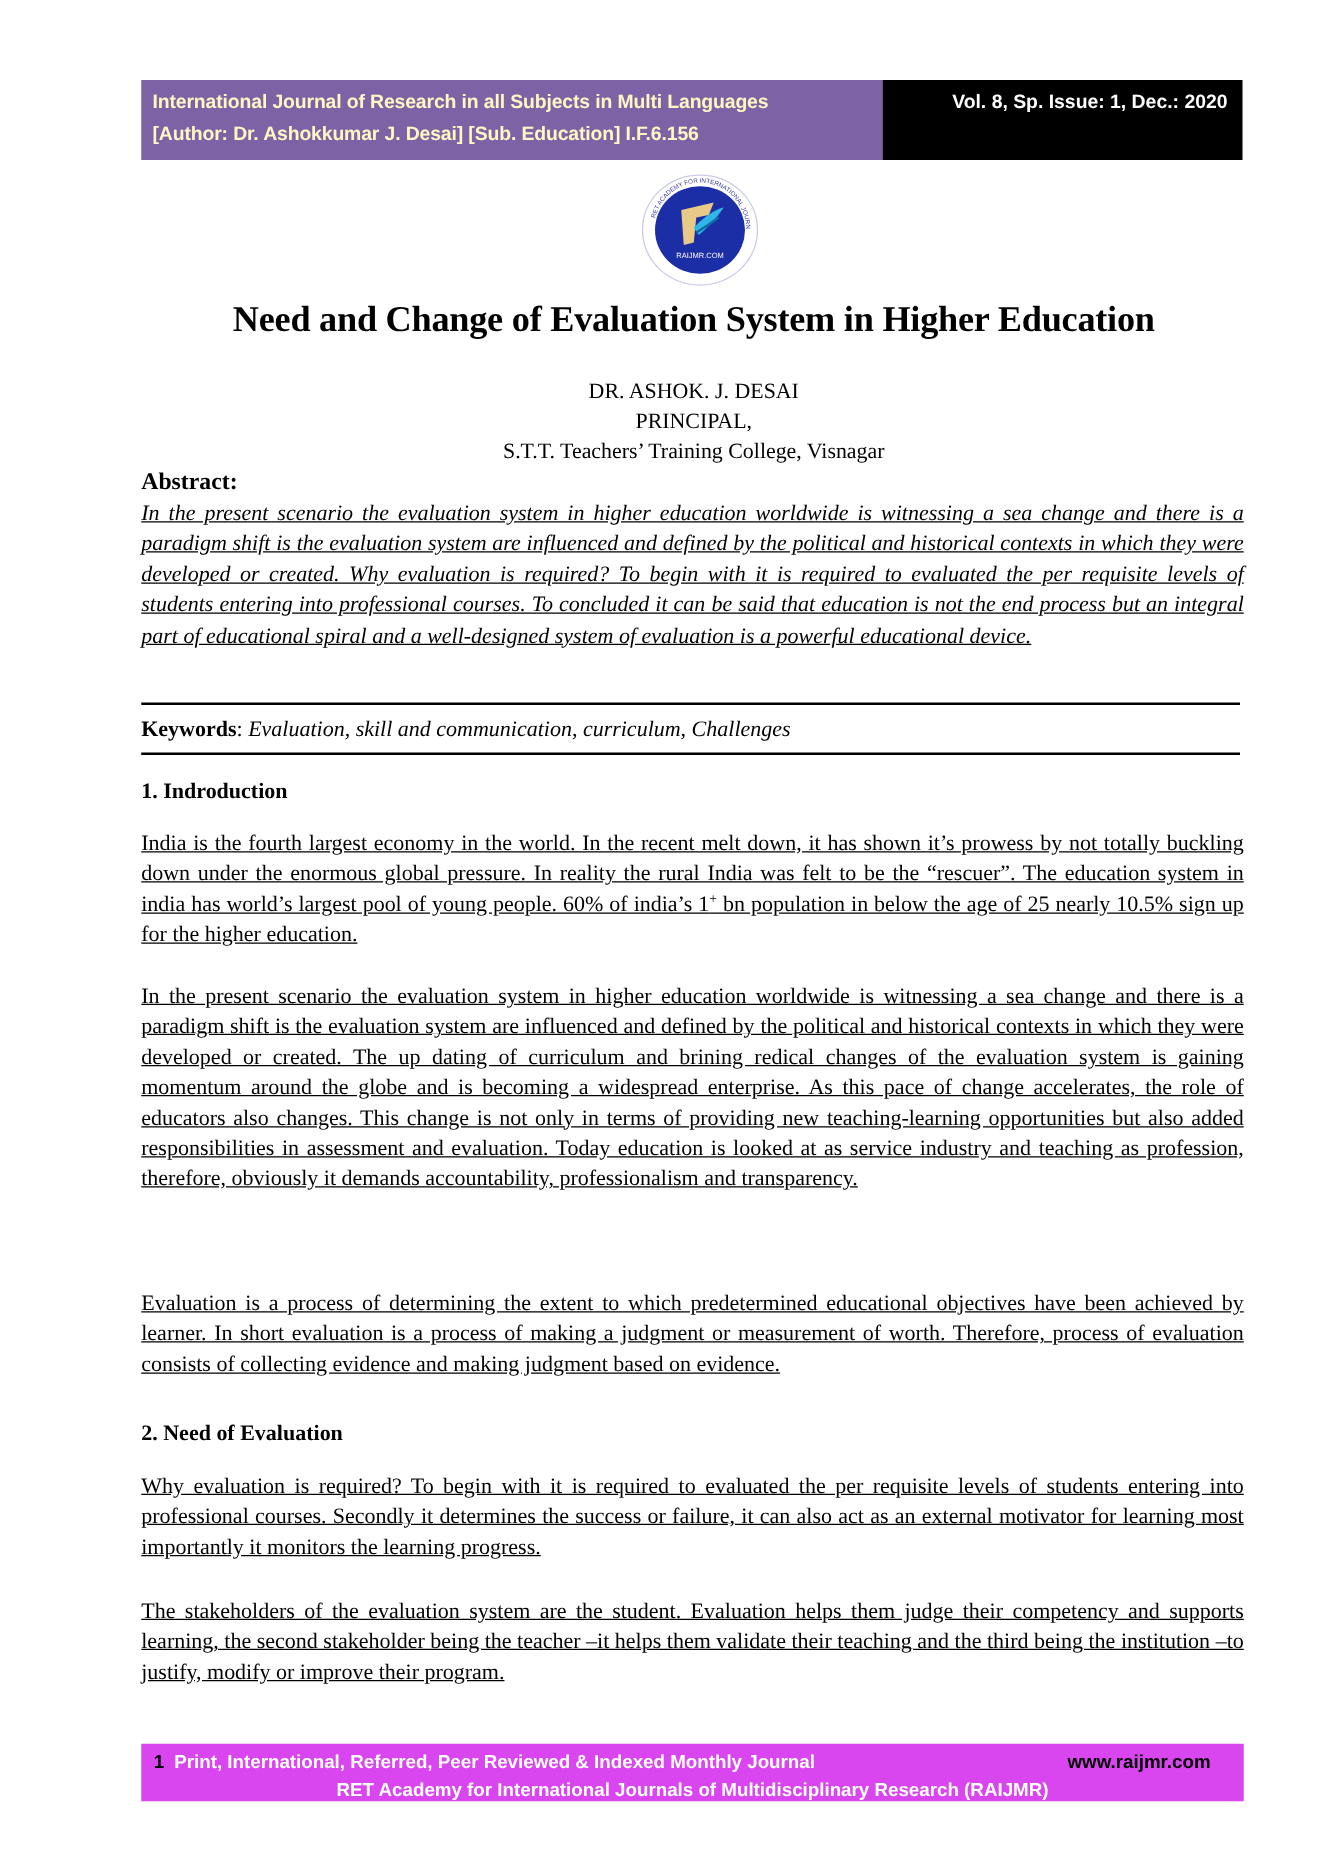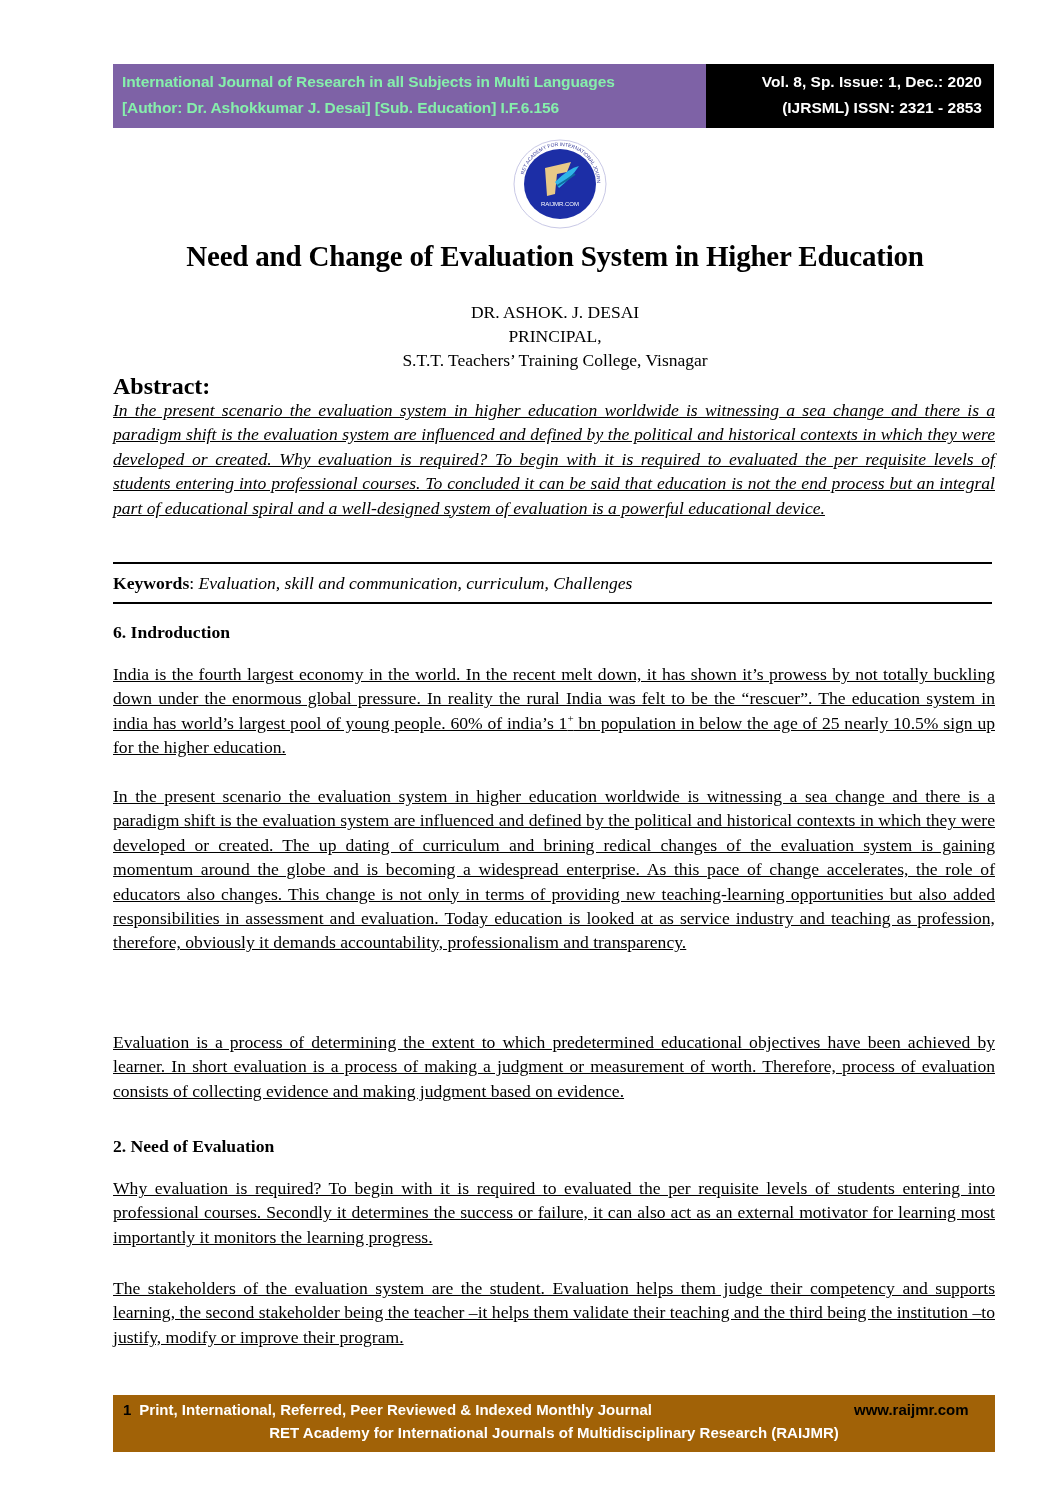--- a/index.html
+++ b/index.html
@@ -5,21 +5,21 @@
   html, body { margin: 0; padding: 0; }
   body {
     width: 1058px; height: 1497px; background: #ffffff; position: relative;
     overflow: hidden; color: #000;
   }
   .page { position: absolute; left: 0; top: 0; width: 1058px; height: 1497px; }
 
   
   .header { position: absolute; left: 113px; top: 64px; width: 881px; height: 64px; display: flex; }
   .header-left {
-    width: 593px; height: 64px; background: #7e62a6; color: #86efac;
+    width: 593px; height: 64px; background: #7e62a6; color: #fef9c3;
     font-family: "Liberation Sans", sans-serif; font-weight: bold; font-size: 15.5px;
     padding: 5px 0 0 9px; box-sizing: border-box; line-height: 26px; letter-spacing: -0.1px;
   }
   .header-right {
     flex: 1; height: 64px; background: #000; color: #fff;
     font-family: "Liberation Sans", sans-serif; font-weight: bold; font-size: 15.5px;
     padding: 5px 12px 0 0; box-sizing: border-box; line-height: 26px; text-align: right;
   }
   .header-line { display: block; white-space: nowrap; }
 
@@ -38,21 +38,21 @@
     font-family: "Liberation Serif", serif; font-size: 17.5px; line-height: 24px;
   }
   .author-block div { white-space: nowrap; }
 
   .body-text {
     font-family: "Liberation Serif", serif; font-size: 17.6px; line-height: 24.4px;
     text-align: justify; text-align-last: left; text-decoration: underline;
   }
   .abstract-heading {
     position: absolute; left: 113px; top: 374px;
-    font-family: "Liberation Serif", serif; font-weight: bold; font-size: 24px; line-height: 24px;
+    font-family: "Liberation Serif", serif; font-weight: bold; font-size: 19px; line-height: 24px;
   }
   .abstract-text {
     position: absolute; left: 113px; top: 398px; width: 882px; font-style: italic;
   }
 
   .rule { position: absolute; left: 113px; width: 879px; height: 2px; background: #000; }
   .rule.r1 { top: 562px; }
   .rule.r2 { top: 602px; }
 
   .keywords {
@@ -64,42 +64,41 @@
 
   .section-heading {
     position: absolute; left: 113px;
     font-family: "Liberation Serif", serif; font-weight: bold; font-size: 17.6px; line-height: 24px;
   }
   .para { position: absolute; left: 113px; width: 882px; margin-top: 18px; }
   sup { font-size: 11px; line-height: 0; }
 
   
   .footer {
-    position: absolute; left: 113px; top: 1395px; width: 882px; height: 57px;
-    background: #a16207; color: #fff; box-sizing: border-box;
+    position: absolute; left: 113px; top: 1395px; width: 882px; height: 46px;
+    background: #d946ef; color: #fff; box-sizing: border-box;
     font-family: "Liberation Sans", sans-serif; font-weight: bold; font-size: 15px;
   }
   .footer-row1 { position: absolute; top: 4px; left: 10px; right: 0; height: 22px; line-height: 22px; white-space: nowrap; }
   .footer-row1 .page-num { color: #000; margin-right: 8px; }
   .footer-row1 .url { position: absolute; left: 707px; color: #000; margin-left: 24px; }
   .footer-row2 { position: absolute; top: 27px; left: 0; right: 0; text-align: center; line-height: 22px; white-space: nowrap; }
 </style>
 </head>
 <body>
 
 <div class="page">
 
   <div class="header">
     <div class="header-left">
       <span class="header-line">International Journal of Research in all Subjects in Multi Languages</span>
       <span class="header-line">[Author: Dr. Ashokkumar J. Desai] [Sub. Education] I.F.6.156</span>
     </div>
     <div class="header-right">
       <span class="header-line">Vol. 8, Sp. Issue: 1, Dec.: 2020</span>
-      <span class="header-line">(IJRSML) ISSN: 2321 - 2853</span>
     </div>
   </div>
 
   <div class="logo">
     <svg width="102" height="92" viewBox="0 0 102 92">
       <ellipse cx="51" cy="46" rx="46" ry="44" fill="#ffffff" stroke="#c9c9e6" stroke-width="1"></ellipse>
       <ellipse cx="51" cy="46" rx="36" ry="35" fill="#1c2ea6"></ellipse>
       <path d="M36 30 L62 24 L58 34 L48 36 L46 56 L38 58 Z" fill="#e8c987"></path>
       <path d="M46 44 Q60 30 70 28 Q62 40 50 50 Z" fill="#2fb6e8"></path>
       <path d="M48 48 Q58 42 66 36" stroke="#0e6c9e" stroke-width="2" fill="none"></path>
@@ -121,21 +120,21 @@
 
   <div class="abstract-heading">Abstract:</div>
   <div class="abstract-text body-text">In the present scenario the evaluation system in higher education worldwide is witnessing a sea change and there is a paradigm shift is the evaluation system are influenced and defined by the political and historical contexts in which they were developed or created. Why evaluation is required? To begin with it is required to evaluated the per requisite levels of students entering into professional courses. To concluded it can be said that education is not the end process but an integral part of educational spiral and a well-designed system of evaluation is a powerful educational device.</div>
 
   <div class="rule r1"></div>
   <div class="keywords">
     <span class="kw-label">Keywords</span><span>: </span><span class="kw-values">Evaluation, skill and communication, curriculum, Challenges</span>
   </div>
   <div class="rule r2"></div>
 
-  <div class="section-heading" style="top:620px;">6. Indroduction</div>
+  <div class="section-heading" style="top:620px;">1. Indroduction</div>
   <div class="para body-text" style="top:644px;"><span>India is the fourth largest economy in the world. In the recent melt down, it has shown it’s prowess by not totally buckling down under the enormous global pressure. In reality the rural India was felt to be the “rescuer”. The education system in india has world’s largest pool of young people.  60% of india’s 1</span><sup>+</sup><span> bn population in below the age of 25 nearly 10.5% sign up for the higher education.</span></div>
   <div class="para body-text" style="top:766px;">In the present scenario the evaluation system in higher education worldwide is witnessing a sea change and there is a paradigm shift is the evaluation system are influenced and defined by the political and historical contexts in which they were developed or created. The up dating of curriculum and brining redical changes of the evaluation system is gaining momentum around the globe and is becoming a widespread enterprise. As this pace of change accelerates, the role of educators also changes. This change is not only in terms of providing new teaching-learning opportunities but also added responsibilities in assessment and evaluation. Today education is looked at as service industry and teaching as profession, therefore, obviously it demands accountability, professionalism and transparency.</div>
   <div class="para body-text" style="top:1012px;">Evaluation is a process of determining the extent to which predetermined educational objectives have been achieved by learner. In short evaluation is a process of making a judgment or measurement of worth. Therefore, process of evaluation consists of collecting evidence and making judgment based on evidence.</div>
 
   <div class="section-heading" style="top:1134px;">2. Need of Evaluation</div>
   <div class="para body-text" style="top:1258px;">The stakeholders of the evaluation system are the student. Evaluation helps them judge their competency and supports learning, the second stakeholder being the teacher –it helps them validate their teaching and the third being the institution –to justify, modify or improve their program.</div>
   <div class="para body-text" style="top:1158px;">Why evaluation is required? To begin with it is required to evaluated the per requisite levels of students entering into professional courses.  Secondly it determines the success or failure, it can also act as an external motivator for learning most importantly it monitors the learning progress.</div>
 
   <div class="footer">
     <div class="footer-row1">

